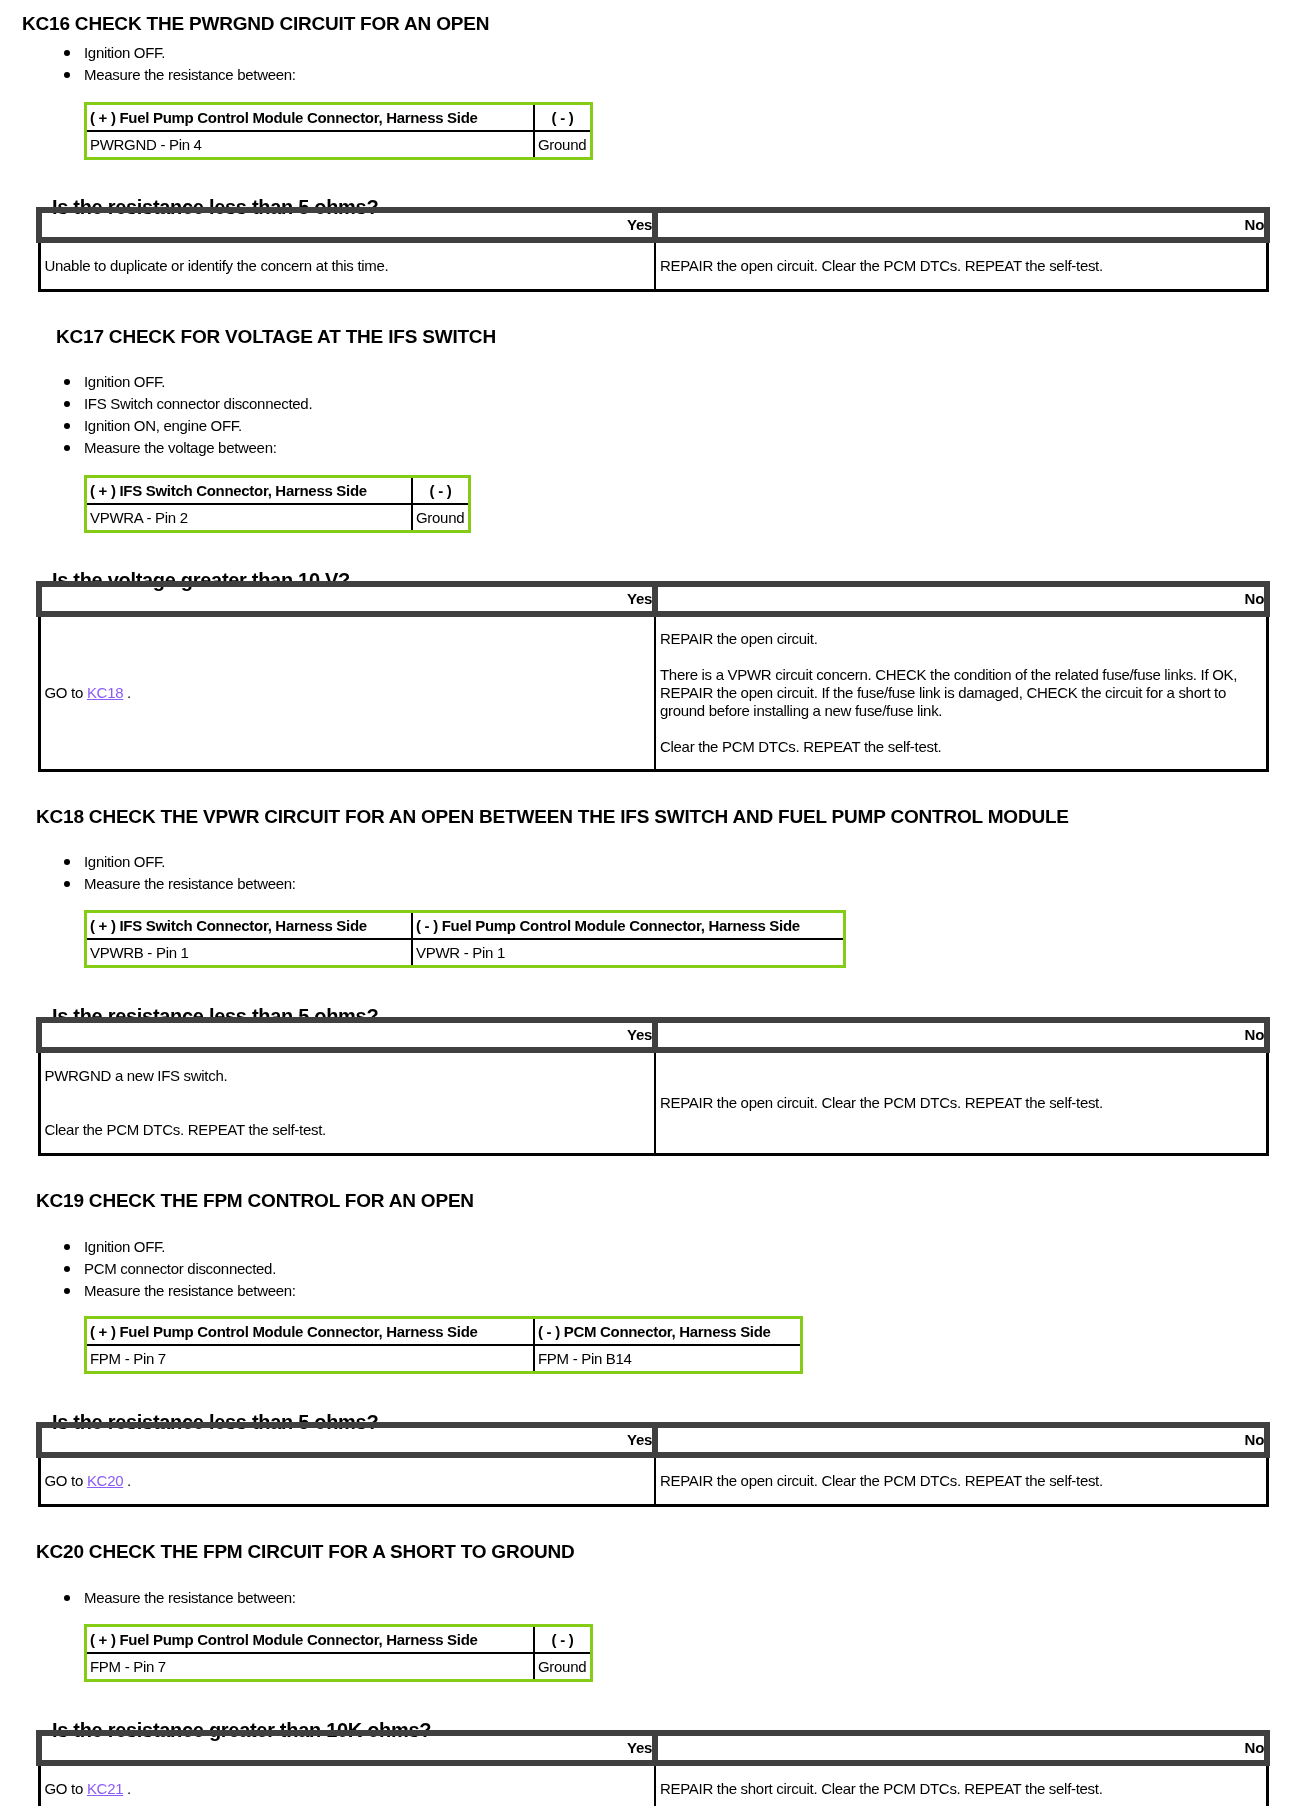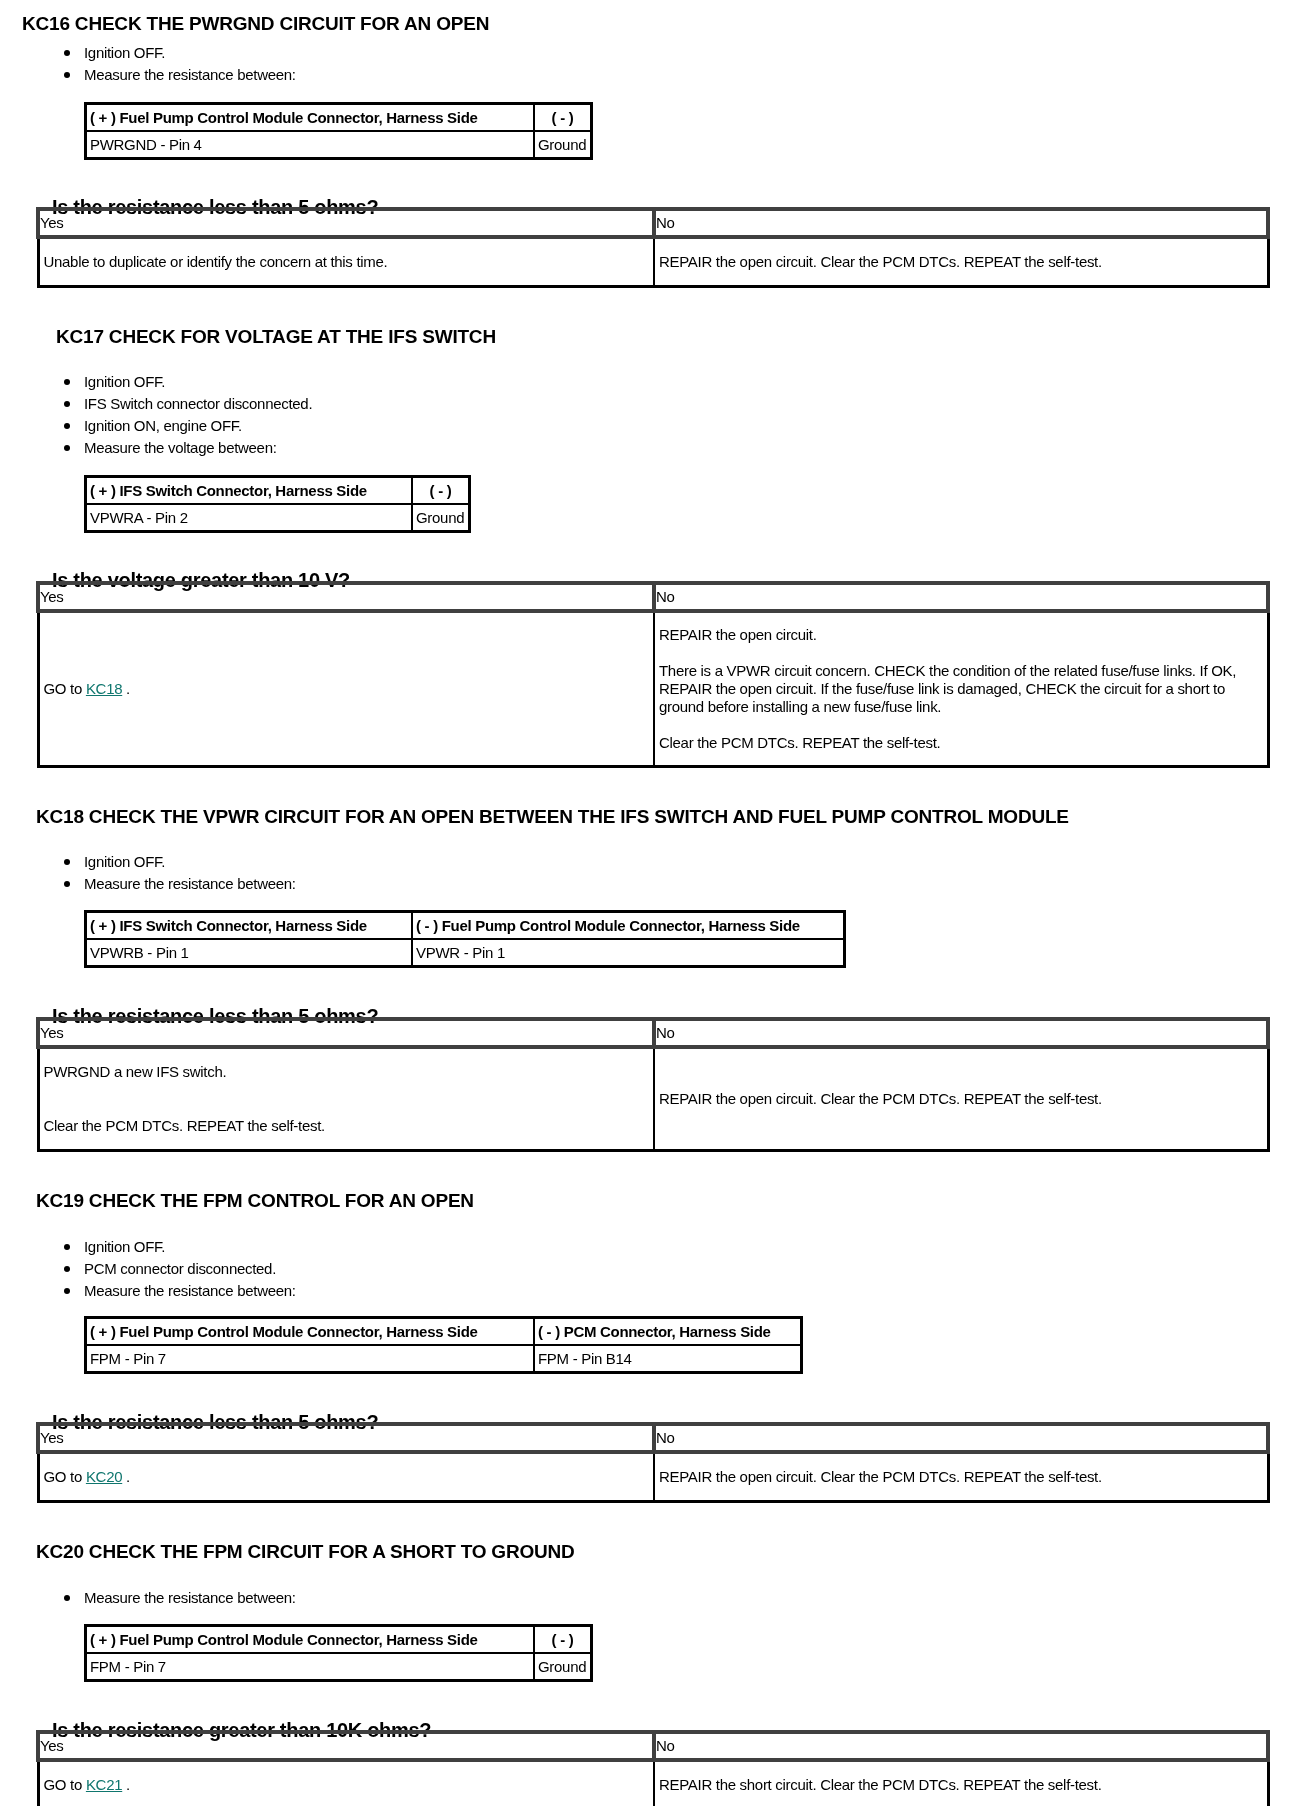--- a/index.html
+++ b/index.html
@@ -14,48 +14,48 @@
   ul.bullets {
     position: absolute; margin: 0; padding: 0; list-style: none;
     font-size: 15px; letter-spacing: -0.3px; line-height: 22px;
   }
   ul.bullets li { position: relative; padding-left: 20px; white-space: nowrap; }
   ul.bullets li::before {
     content: ""; position: absolute; left: 0; top: 8px; width: 6px; height: 6px;
     border-radius: 50%; background: #000;
   }
   table.conn {
-    position: absolute; border-collapse: collapse; border: 3px solid #000000;
+    position: absolute; border-collapse: collapse; border: 3px solid #84cc16;
     font-size: 15px; letter-spacing: -0.3px;
   }
   table.conn th, table.conn td {
     border: 2px solid #000; padding: 0 3px; height: 25px; white-space: nowrap;
     text-align: left; line-height: 20px;
   }
   table.conn th { font-weight: bold; }
   table.conn th.neg { text-align: center; }
   .question {
     position: absolute; margin: 16px; font-size: 20px; font-weight: bold;
     letter-spacing: -0.3px; white-space: nowrap; line-height: 18px;
   }
   table.yn {
     position: absolute; left: 36px; width: 1234px; border-collapse: collapse;
     border: 3px solid #000; font-size: 15px; letter-spacing: -0.3px;
     table-layout: fixed;
   }
   table.yn th {
-    border: 4px solid #404040; font-weight: normal; text-align: left; height: 24px;
+    border: 6px solid #404040; font-weight: bold; text-align: right; height: 24px;
     line-height: 18px; padding: 0;
   }
   table.yn td {
     border: 2px solid #000; text-align: left; vertical-align: middle;
     padding: 12px 4px; line-height: 18px;
   }
   table.yn col.c1 { width: 616px; }
-  a.ref { color: #0f766e; text-decoration: underline; }
+  a.ref { color: #8b5cf6; text-decoration: underline; }
   .para { margin: 0; }
   .gap { height: 18px; }
 </style>
 </head>
 <body>
 
 <section>
   <h2 class="sec-title" style="left:22px; top:13px;">KC16 CHECK THE PWRGND CIRCUIT FOR AN OPEN</h2>
   <ul class="bullets" style="left:64px; top:42px;">
     <li>Ignition OFF.</li>

